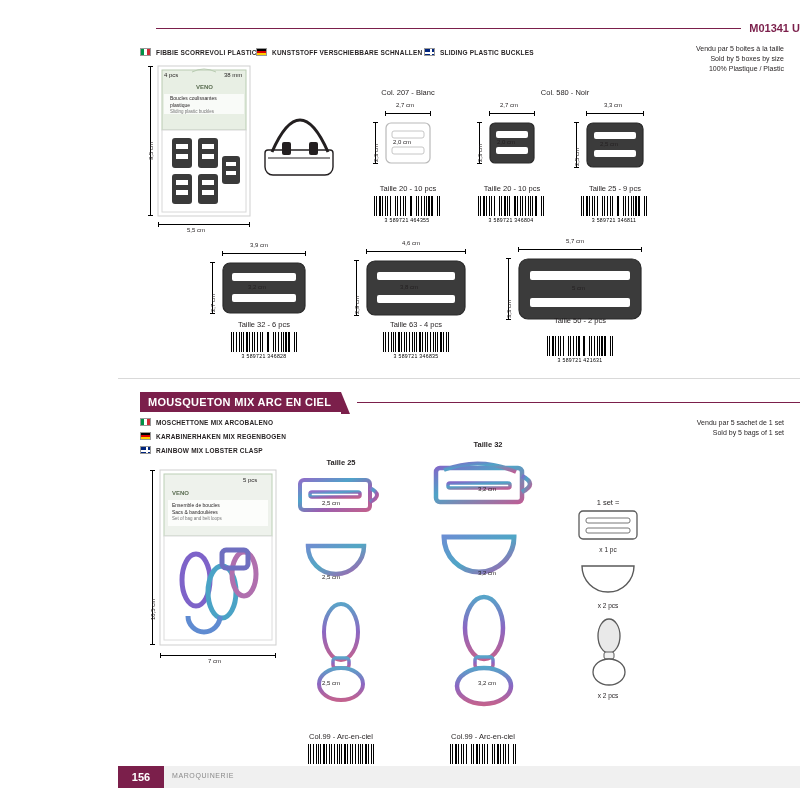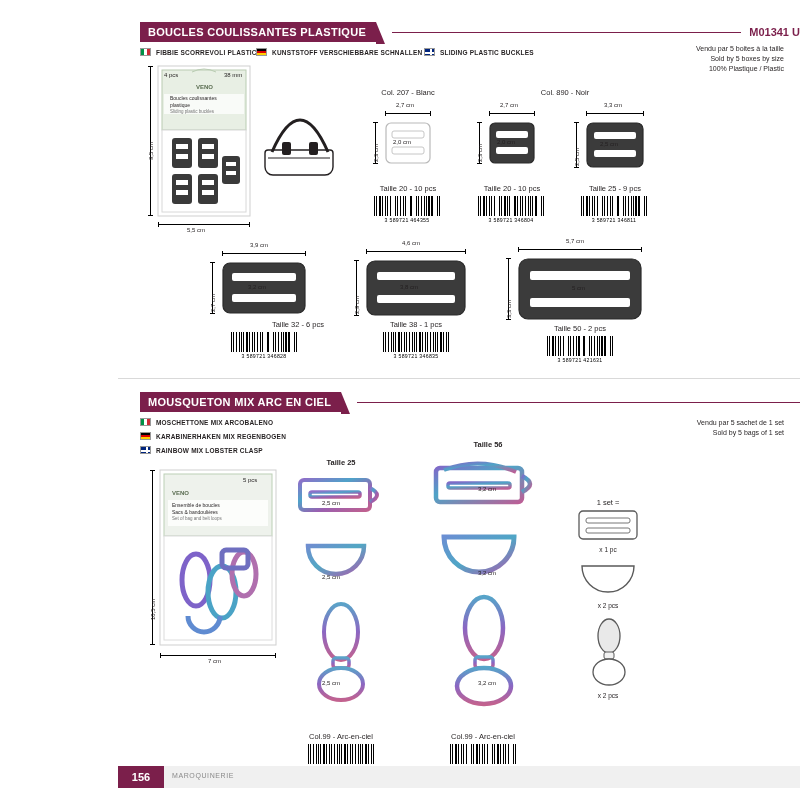--- a/index.html
+++ b/index.html
@@ -76,21 +76,20 @@
   .hr-sep { position:absolute; left:118px; width:682px; height:1px; background:#d9d9d9; }
 
   svg { display:block; overflow:visible; }
 </style>
 </head>
 <body>
 
 <div class="page">
 
   <div class="sect-head" style="left:140px; top:22px; width:660px;">
-    <div class="sect-title">BOUCLES COULISSANTES PLASTIQUE</div>
     <div class="sect-rule"></div>
     <div class="sect-code">M01341 U</div>
   </div>
 
   <div class="lang-line" style="left:140px; top:48px;">
     <span class="flag it"></span>
     <span class="label">FIBBIE SCORREVOLI PLASTICA</span>
   </div>
   <div class="lang-line" style="left:256px; top:48px;">
     <span class="flag de"></span>
@@ -148,21 +147,21 @@
     <svg width="84" height="68" viewBox="0 0 84 68">
       <path d="M10 38 h62 a3 3 0 0 1 3 3 v14 a8 8 0 0 1 -8 8 h-52 a8 8 0 0 1 -8 -8 v-14 a3 3 0 0 1 3 -3 z" fill="#ffffff" stroke="#231f20" stroke-width="1.4"></path>
       <path d="M14 40 q14 -32 28 -32 q14 0 28 32" fill="none" stroke="#231f20" stroke-width="3"></path>
       <rect x="24" y="30" width="9" height="13" rx="2" fill="#231f20"></rect>
       <rect x="51" y="30" width="9" height="13" rx="2" fill="#231f20"></rect>
       <path d="M10 46 h62" stroke="#231f20" stroke-width="1"></path>
     </svg>
   </div>
 
   <div class="colhdr" style="left:348px; top:88px; width:120px;">Col. 207 - Blanc</div>
-  <div class="colhdr" style="left:500px; top:88px; width:130px;">Col. 890 - Noir</div>
+  <div class="colhdr" style="left:500px; top:88px; width:130px;">Col. 580 - Noir</div>
 
   <div class="dimline-h" style="left:385px; top:113px; width:46px;"></div>
   <div class="dim" style="left:396px; top:102px;">2,7 cm</div>
   <div class="dimline-v" style="left:375px; top:122px; height:42px;"></div>
   <div class="vtext" style="left:373px; top:162px;">2,3 cm</div>
   <div class="pack" style="left:385px; top:122px;">
     <svg width="46" height="42" viewBox="0 0 46 42">
       <rect x="1" y="1" width="44" height="40" rx="5" fill="#ffffff" stroke="#b9b9b9" stroke-width="1.2"></rect>
       <rect x="7" y="9" width="32" height="7" rx="2" fill="#ffffff" stroke="#c6c6c6" stroke-width="1"></rect>
       <rect x="7" y="25" width="32" height="7" rx="2" fill="#ffffff" stroke="#c6c6c6" stroke-width="1"></rect>
@@ -216,57 +215,57 @@
   <div class="dimline-v" style="left:212px; top:262px; height:52px;"></div>
   <div class="vtext" style="left:210px; top:312px;">2,7 cm</div>
   <div class="pack" style="left:222px; top:262px;">
     <svg width="84" height="52" viewBox="0 0 84 52">
       <rect x="1" y="1" width="82" height="50" rx="7" fill="#3b3b3b" stroke="#2a2a2a" stroke-width="1.2"></rect>
       <rect x="10" y="11" width="64" height="8" rx="2" fill="#ffffff"></rect>
       <rect x="10" y="32" width="64" height="8" rx="2" fill="#ffffff"></rect>
     </svg>
   </div>
   <div class="dim" style="left:248px; top:284px;">3,2 cm</div>
-  <div class="cap" style="left:204px; top:320px; width:120px;text-align:right;">Taille 32 - 6 pcs</div>
+  <div class="cap" style="left:204px; top:320px; width:120px;">Taille 32 - 6 pcs</div>
   <div class="barcode" style="left:231px; top:332px; width:66px;">
     <div class="bars"></div>
     <div class="bcnum">3 589721 346828</div>
   </div>
 
   <div class="dimline-h" style="left:366px; top:251px; width:100px;"></div>
   <div class="dim" style="left:402px; top:240px;">4,6 cm</div>
   <div class="dimline-v" style="left:356px; top:260px; height:56px;"></div>
   <div class="vtext" style="left:354px; top:314px;">2,9 cm</div>
   <div class="pack" style="left:366px; top:260px;">
     <svg width="100" height="56" viewBox="0 0 100 56">
       <rect x="1" y="1" width="98" height="54" rx="8" fill="#3b3b3b" stroke="#2a2a2a" stroke-width="1.2"></rect>
       <rect x="11" y="12" width="78" height="8" rx="2" fill="#ffffff"></rect>
       <rect x="11" y="35" width="78" height="8" rx="2" fill="#ffffff"></rect>
     </svg>
   </div>
   <div class="dim" style="left:400px; top:284px;">3,8 cm</div>
-  <div class="cap" style="left:356px; top:320px; width:120px;">Taille 38 - 1 pcs</div>
+  <div class="cap" style="left:356px; top:320px; width:120px;">Taille 63 - 4 pcs</div>
   <div class="barcode" style="left:383px; top:332px; width:66px;">
     <div class="bars"></div>
     <div class="bcnum">3 589721 346835</div>
   </div>
 
   <div class="dimline-h" style="left:518px; top:249px; width:124px;"></div>
   <div class="dim" style="left:566px; top:238px;">5,7 cm</div>
   <div class="dimline-v" style="left:508px; top:258px; height:62px;"></div>
   <div class="vtext" style="left:506px; top:318px;">3,3 cm</div>
   <div class="pack" style="left:518px; top:258px;">
     <svg width="124" height="62" viewBox="0 0 124 62">
       <rect x="1" y="1" width="122" height="60" rx="9" fill="#3b3b3b" stroke="#2a2a2a" stroke-width="1.2"></rect>
       <rect x="12" y="13" width="100" height="9" rx="2" fill="#ffffff"></rect>
       <rect x="12" y="40" width="100" height="9" rx="2" fill="#ffffff"></rect>
     </svg>
   </div>
   <div class="dim" style="left:572px; top:285px;">5 cm</div>
-  <div class="cap" style="left:520px; top:324px; width:120px;">Taille 50 - 2 pcs</div>
+  <div class="cap" style="left:520px; top:316px; width:120px;">Taille 50 - 2 pcs</div>
   <div class="barcode" style="left:547px; top:336px; width:66px;">
     <div class="bars"></div>
     <div class="bcnum">3 589721 421631</div>
   </div>
 
   <div class="hr-sep" style="top:378px;"></div>
 
   <div class="sect-head" style="left:140px; top:392px; width:756px;">
     <div class="sect-title">MOUSQUETON MIX ARC EN CIEL</div>
     <div class="sect-rule"></div>
@@ -310,21 +309,21 @@
   <div class="dim" style="left:172px; top:490px; font-weight:bold; color:#5b6e52;">VENO</div>
   <div class="dim" style="left:172px; top:502px; font-size:5px;">Ensemble de boucles</div>
   <div class="dim" style="left:172px; top:509px; font-size:5px;">Sacs &amp; bandoulières</div>
   <div class="dim" style="left:172px; top:516px; font-size:4.5px; color:#777;">Set of bag and belt loops</div>
   <div class="dimline-v" style="left:152px; top:470px; height:175px;"></div>
   <div class="vtext" style="left:150px; top:620px;">10,5 cm</div>
   <div class="dimline-h" style="left:160px; top:655px; width:116px;"></div>
   <div class="dim" style="left:208px; top:658px;">7 cm</div>
 
   <div class="colhdr b" style="left:286px; top:458px; width:110px; font-weight:bold;">Taille 25</div>
-  <div class="colhdr b" style="left:428px; top:440px; width:120px; font-weight:bold;">Taille 56</div>
+  <div class="colhdr b" style="left:428px; top:440px; width:120px; font-weight:bold;">Taille 32</div>
 
   <div class="pack" style="left:296px; top:474px;">
     <svg width="90" height="44" viewBox="0 0 90 44">
       <defs>
         <linearGradient id="rb1" x1="0" y1="0" x2="1" y2="1">
           <stop offset="0%" stop-color="#8e6fc9"></stop>
             <stop offset="35%" stop-color="#4fa2c9"></stop>
           <stop offset="65%" stop-color="#9a5fb0"></stop>
             <stop offset="100%" stop-color="#c0618e"></stop>
         </linearGradient>

